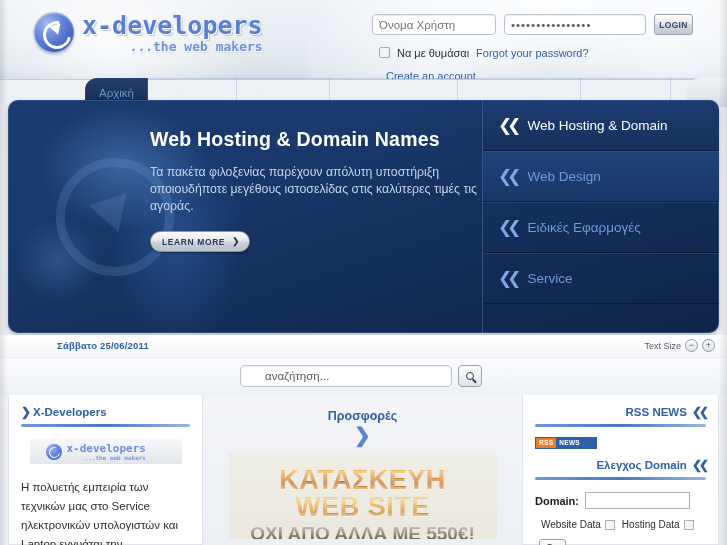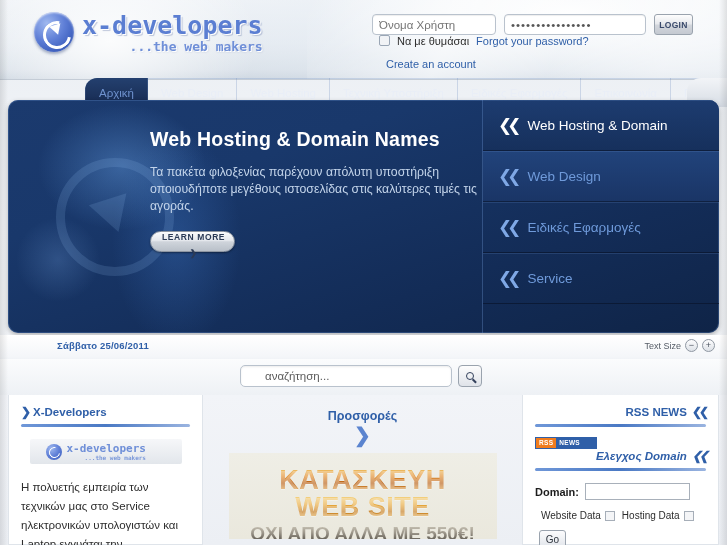--- a/index.html
+++ b/index.html
@@ -73,21 +73,21 @@
     box-shadow: inset 0 1px 1px rgba(0,0,0,0.07);
   }
   .inp-user { width: 124px; }
   .inp-pass { width: 142px; letter-spacing: 1px; color:#555; }
   .btn-login {
     width: 39px; height: 21px; border: 1px solid #9aa3ae; border-radius: 3px;
     background: linear-gradient(to bottom, #fdfdfd 0%, #e6e8ec 48%, #d2d6dc 52%, #c4c9d1 100%);
     font-size: 8.5px; font-weight: bold; color: #3a4a6b; letter-spacing: .3px;
     cursor: pointer; font-family: "Liberation Sans", sans-serif;
   }
-  .login-row2 { display:flex; align-items:flex-start; gap:7px; margin-top: 0; padding-left: 7px; font-size: 11px; }
+  .login-row2 { display:flex; align-items:flex-start; gap:7px; margin-top: 12px; padding-left: 7px; font-size: 11px; }
   .cbox { width: 11px; height: 11px; border: 1px solid #9aa6b5; background: #f1f3f6; border-radius: 2px; display:inline-block; }
   .lbl-remember { color: #2f2f2f; font-size: 11px; }
   .link { color: #2f5fa8; font-size: 11px; text-decoration: none; cursor: pointer; }
   .login-row3 { margin-top: 7px; padding-left: 14px; }
 
   
   .navbar {
     position: absolute; left: 85px; top: 78px; width: 642px; height: 29px;
     background: linear-gradient(to bottom, #1c3360 0%, #142murky 0%, #17294f 45%, #121f3d 55%, #0e1a33 100%);
     background: linear-gradient(to bottom, #1e3募 0%, #1b3261 0%, #16294f 48%, #101e3b 55%, #0d1a32 100%);
@@ -136,21 +136,20 @@
   }
   .hero-left { position: absolute; left: 142px; top: 28px; width: 330px; }
   .hero-title { font-size: 19.5px; color: #ffffff; font-weight: bold; letter-spacing: .2px; }
   .hero-body { margin-top: 13px; font-size: 12.3px; line-height: 17px; color: #c3d4ea; }
   .learn-more {
     margin-top: 16px; display:inline-flex; align-items:center; gap:7px;
     height: 21px; padding: 0 9px 0 11px; border-radius: 11px;
     background: linear-gradient(to bottom, #fbfbfc 0%, #e4e7ec 45%, #cfd4db 52%, #b9c0c9 100%);
     border: 1px solid #8e96a2; cursor: pointer;
     box-shadow: 0 1px 2px rgba(0,0,0,0.4);
-    flex-direction: column;
   }
   .learn-more span { font-size: 8.5px; font-weight: bold; color: #2b3a55; letter-spacing: .6px; }
   .lm-arrow { font-size: 11px; color:#1f2c44; font-weight:bold; line-height:1; }
 
   
   .hero-right {
     position: absolute; right: 0; top: 0; width: 237px; height: 233px;
     border-left: 1px solid rgba(110,150,210,0.35);
   }
   .hr-item {
@@ -413,21 +412,21 @@
         <span>RSS NEWS</span>
         <span class="chev-r">❮❮</span>
       </div>
       <div class="rule"></div>
 
       <div class="rss-badge">
         <span class="rss-a">RSS</span>
         <span class="rss-b">NEWS</span>
       </div>
 
-      <div class="box-title right" style="font-style:italic;">
+      <div class="box-title right" style="margin-top:9px;">
         <span>Ελεγχος Domain</span>
         <span class="chev-r">❮❮</span>
       </div>
       <div class="rule"></div>
 
       <div class="dom-row">
         <span class="dom-lbl">Domain:</span>
         <input class="dom-inp" value="" style="">
       </div>
 

